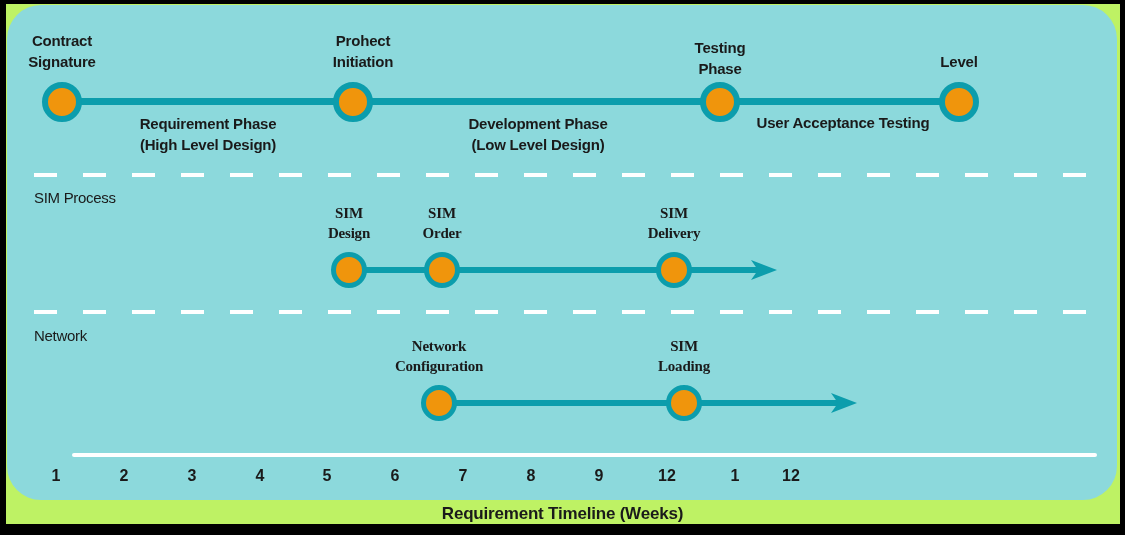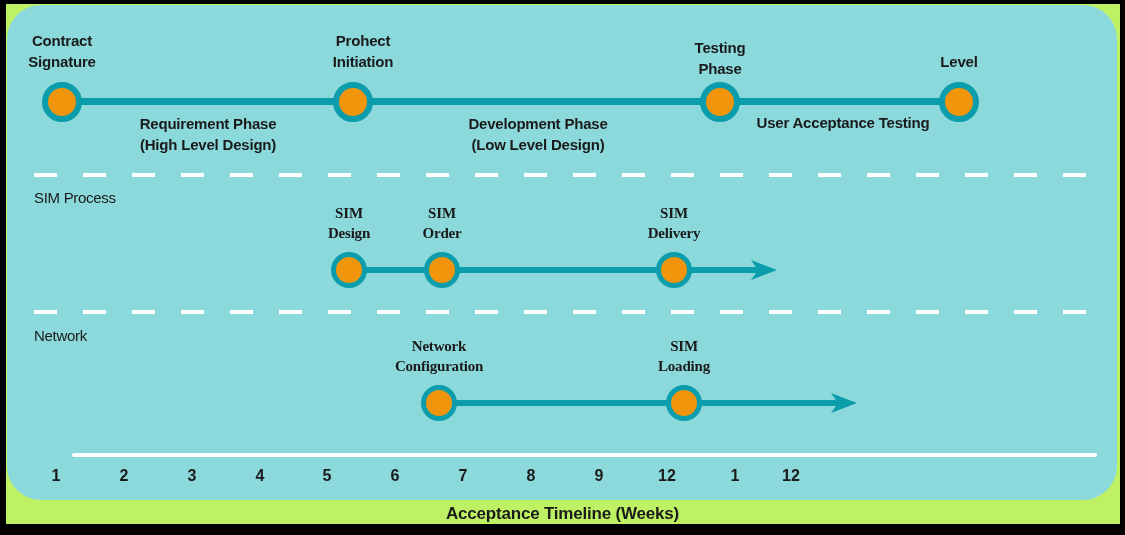--- a/index.html
+++ b/index.html
@@ -119,19 +119,19 @@
     <span class="week-num" style="left:300px;">5</span>
     <span class="week-num" style="left:368px;">6</span>
     <span class="week-num" style="left:436px;">7</span>
     <span class="week-num" style="left:504px;">8</span>
     <span class="week-num" style="left:572px;">9</span>
     <span class="week-num" style="left:640px;">12</span>
     <span class="week-num" style="left:708px;">1</span>
     <span class="week-num" style="left:764px;">12</span>
   </div>
 
-  <div class="footer-title">Acceptance Timeline (Weeks)</div>
+  <div class="footer-title">Requirement Timeline (Weeks)</div>
 
   <div class="frame-top"></div>
   <div class="frame-left"></div>
   <div class="frame-right"></div>
   <div class="frame-bottom"></div>
 </div>
 
 </body></html>

